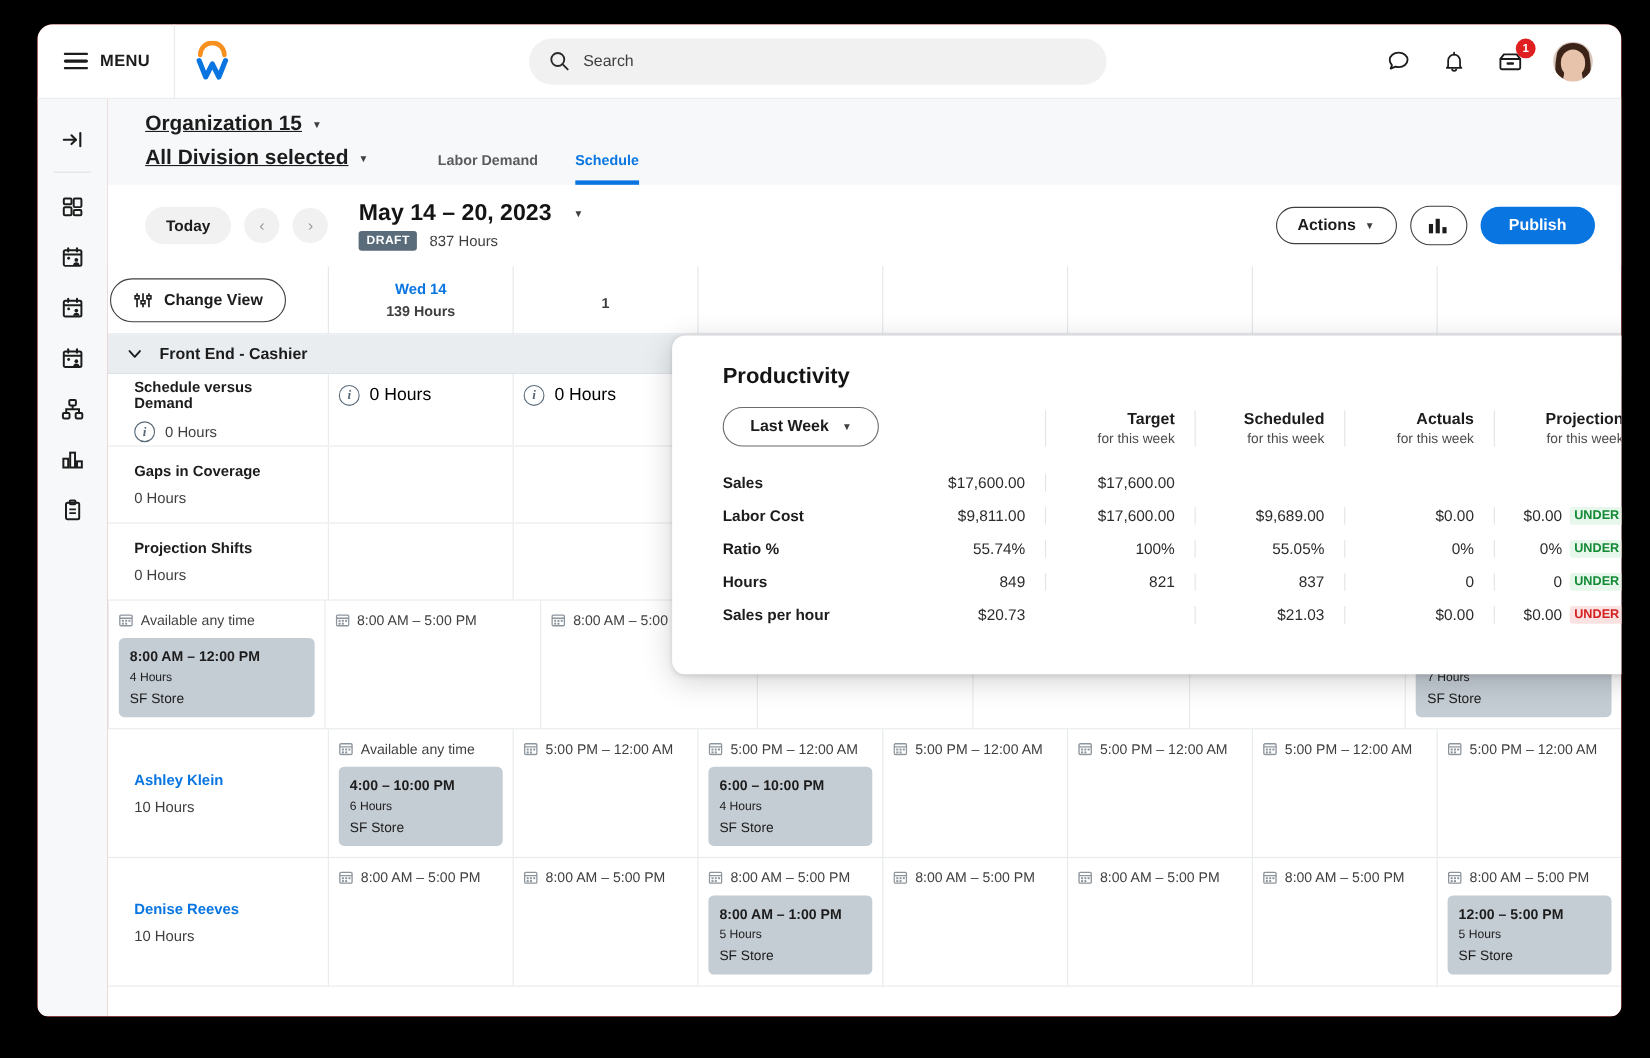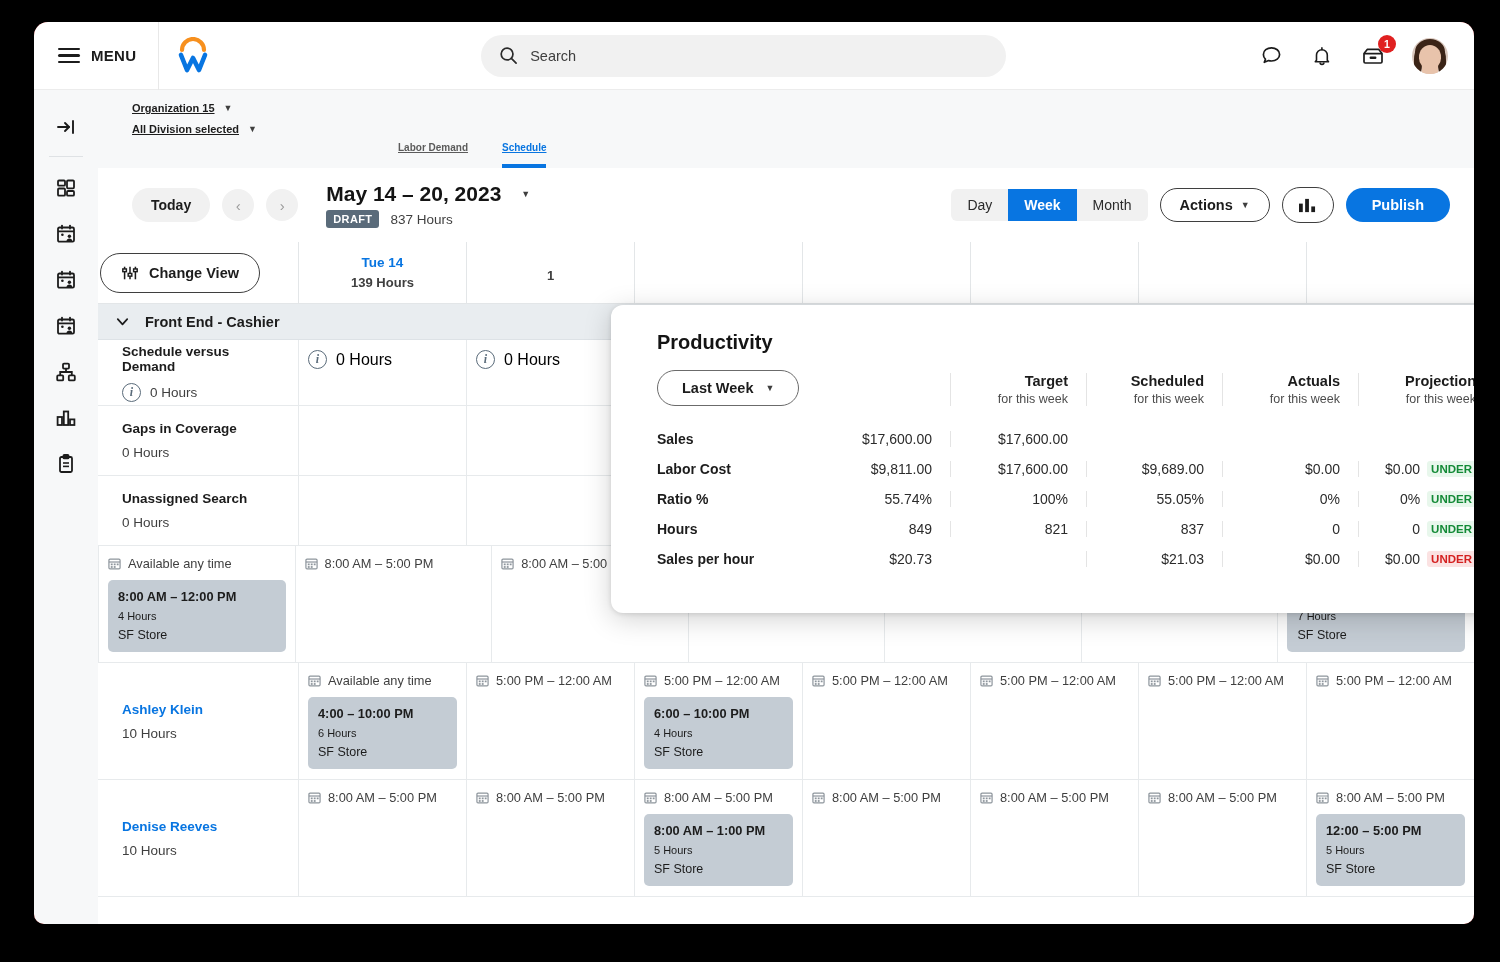--- a/index.html
+++ b/index.html
@@ -132,36 +132,35 @@
   .orgbar {
     background: #f7f8f9;
     padding: 12px 0 0 0;
     display: flex;
     position: relative;
     height: 78px;
     flex-shrink: 0;
   }
   .org-left { padding-left: 34px; }
   .org-link {
-    font-size: 11px; font-weight: 700; color: #1c1c1c;
+    font-size: 19px; font-weight: 700; color: #1c1c1c;
     text-decoration: underline; cursor: pointer;
     display:inline-block;
   }
   .org-row { display:flex; align-items:center; gap: 9px; margin-bottom: 9px; }
   .caret { font-size: 9px; color:#3f3f3f; }
   .tabs {
     position: absolute;
     left: 300px; bottom: 0;
     display:flex; gap: 34px; align-items: flex-end;
   }
   .tab {
-    font-size: 10px; color:#5b5b5b; font-weight:600;
+    font-size: 13px; color:#5b5b5b; font-weight:600;
     padding-bottom: 11px; cursor:pointer;
     border-bottom: 4px solid transparent;
-    text-decoration: underline;
   }
   .tab.active { color:#0875e1; border-bottom-color:#0875e1; }
 
   
   .toolbar {
     height: 74px;
     display:flex; align-items:center;
     padding: 0 24px 0 34px;
     flex-shrink: 0;
     background:#fff;
@@ -489,25 +488,20 @@
           <div class="date-line">
             <span class="date-title">May 14 – 20, 2023</span>
             <span class="caret">▼</span>
           </div>
           <div class="date-sub">
             <span class="chip-draft">DRAFT</span>
             <span class="hours-sub">837 Hours</span>
           </div>
         </div>
         <div class="tb-right">
-          <div class="seg">
-            <div>Day</div>
-            <div class="active">Week</div>
-            <div>Month</div>
-          </div>
           <button class="btn-outline">
             <span>Actions</span>
             <span class="caret">▼</span>
           </button>
           <button class="btn-icon-round">
             <svg width="19" height="17" viewBox="0 0 20 18">
               <rect x="1" y="7" width="4" height="9" fill="#1c1c1c"></rect>
               <rect x="7.5" y="2" width="4" height="14" fill="#1c1c1c"></rect>
               <rect x="14" y="10" width="4" height="6" fill="#1c1c1c"></rect>
             </svg>
@@ -526,21 +520,21 @@
                 <line x1="10" y1="3" x2="10" y2="17" stroke="#1c1c1c" stroke-width="1.7"></line>
                 <line x1="16" y1="3" x2="16" y2="17" stroke="#1c1c1c" stroke-width="1.7"></line>
                 <rect x="2" y="5.5" width="4" height="3" fill="#fff" stroke="#1c1c1c" stroke-width="1.6"></rect>
                 <rect x="8" y="10.5" width="4" height="3" fill="#fff" stroke="#1c1c1c" stroke-width="1.6"></rect>
                 <rect x="14" y="5.5" width="4" height="3" fill="#fff" stroke="#1c1c1c" stroke-width="1.6"></rect>
               </svg>
               <span>Change View</span>
             </button>
           </div>
           <div class="dcol">
-            <span class="dname">Tue 14</span>
+            <span class="dname">Wed 14</span>
             <span class="dhours">139 Hours</span>
           </div>
           <div class="dcol">
             <span class="dname"></span>
             <span class="dhours">1</span>
           </div>
           <div class="dcol"></div>
           <div class="dcol"></div>
           <div class="dcol"></div>
           <div class="dcol"></div>
@@ -590,21 +584,21 @@
           <div class="cell"></div>
           <div class="cell"></div>
           <div class="cell"></div>
           <div class="cell"></div>
           <div class="cell"></div>
           <div class="cell"></div>
         </div>
 
         <div class="row row-us">
           <div class="rlabel">
-            <span class="t1">Unassigned Search</span>
+            <span class="t1">Projection Shifts</span>
             <span class="t2">0 Hours</span>
           </div>
           <div class="cell"></div>
           <div class="cell"></div>
           <div class="cell"></div>
           <div class="cell"></div>
           <div class="cell"></div>
           <div class="cell"></div>
           <div class="cell"></div>
         </div>

